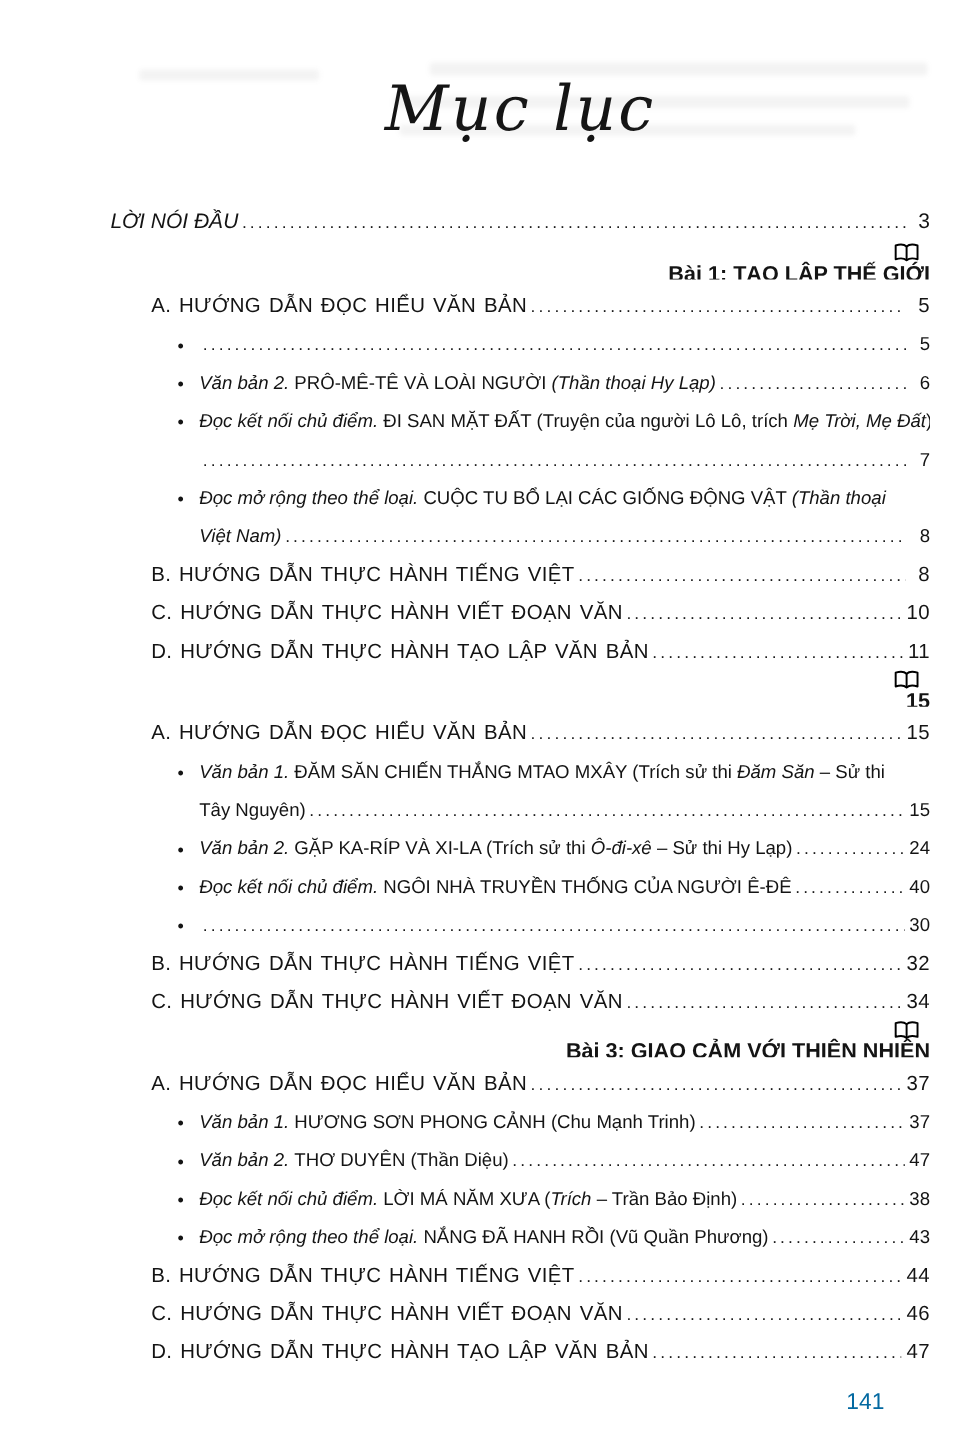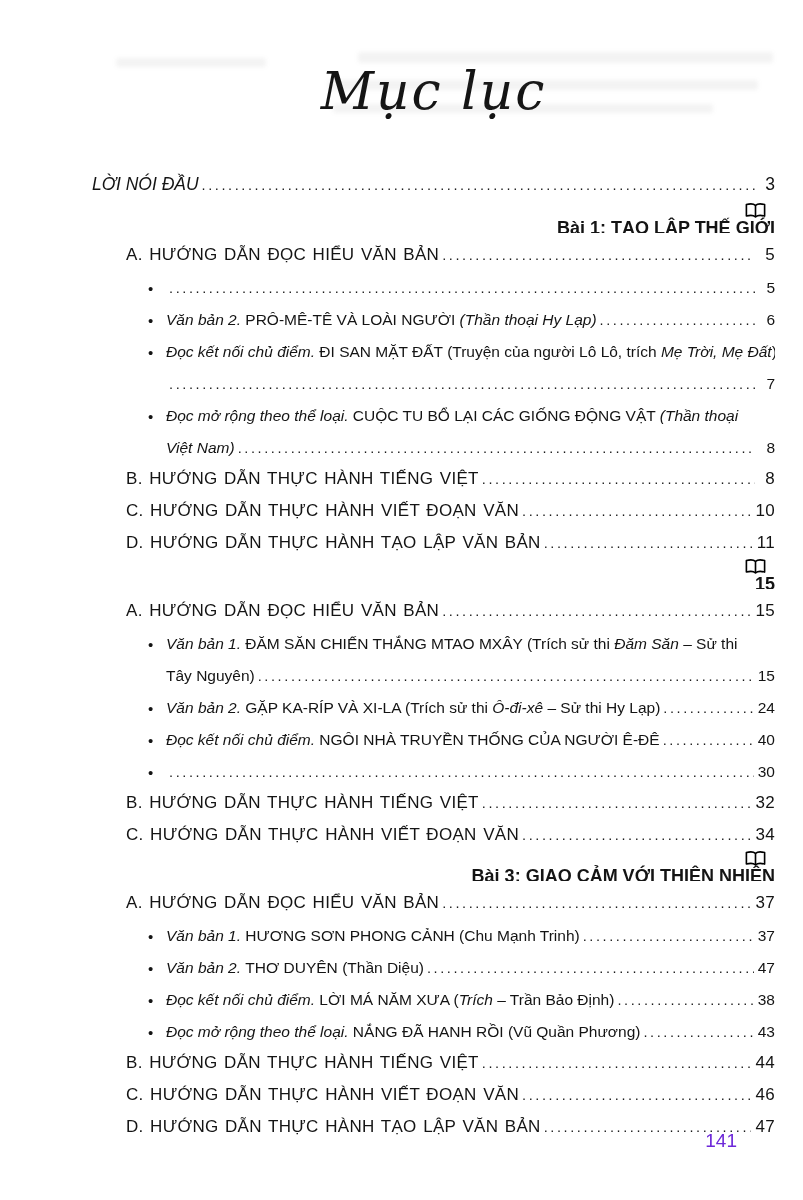--- a/index.html
+++ b/index.html
@@ -59,23 +59,23 @@
     font-size:14.5px;
     font-style:normal;
     font-weight:400;
     color:#1a1a1a;
   }
   .page { flex:0 0 auto; min-width:16px; text-align:right; }
 
   .footer {
     position:absolute;
     right:66px;
-    bottom:48px;
+    bottom:20px;
     font-size:19px;
-    color:#6d28d9;
+    color:#0369a1;
   }
 </style>
 </head>
 <body>
 
 <div class="sheet">
   <div class="ghost g1"></div>
   <div class="ghost g2"></div>
   <div class="ghost g3"></div>
   <div class="ghost g4"></div>

